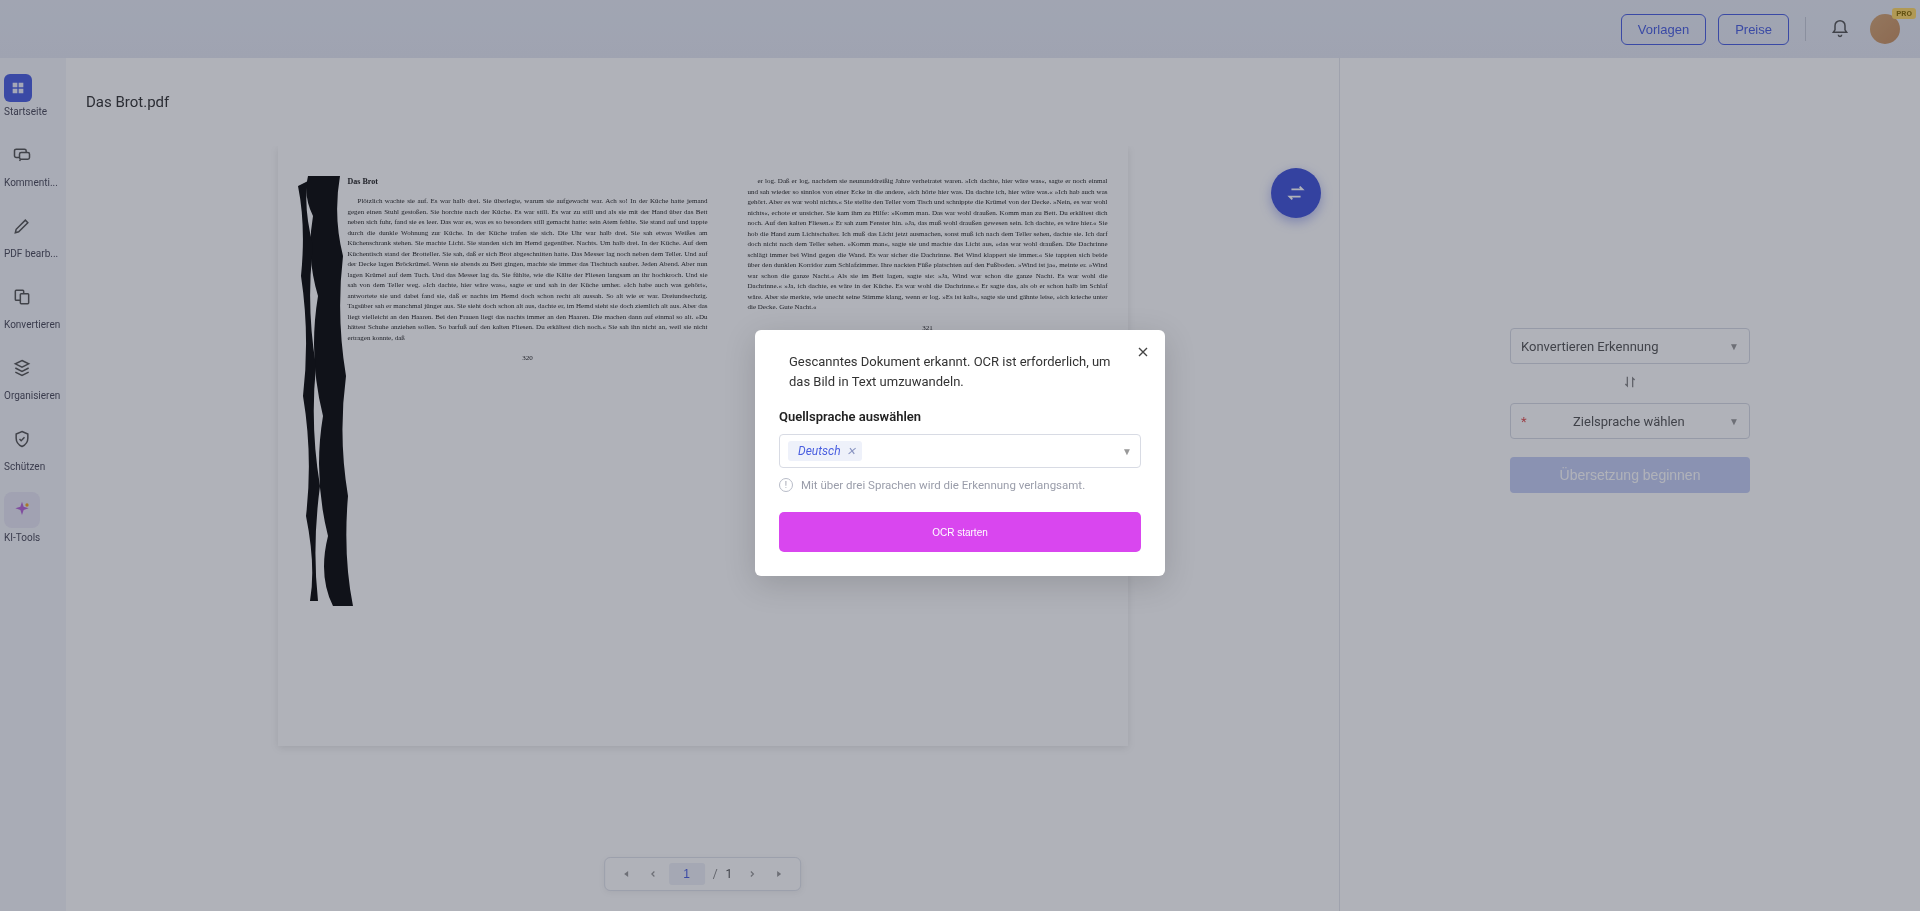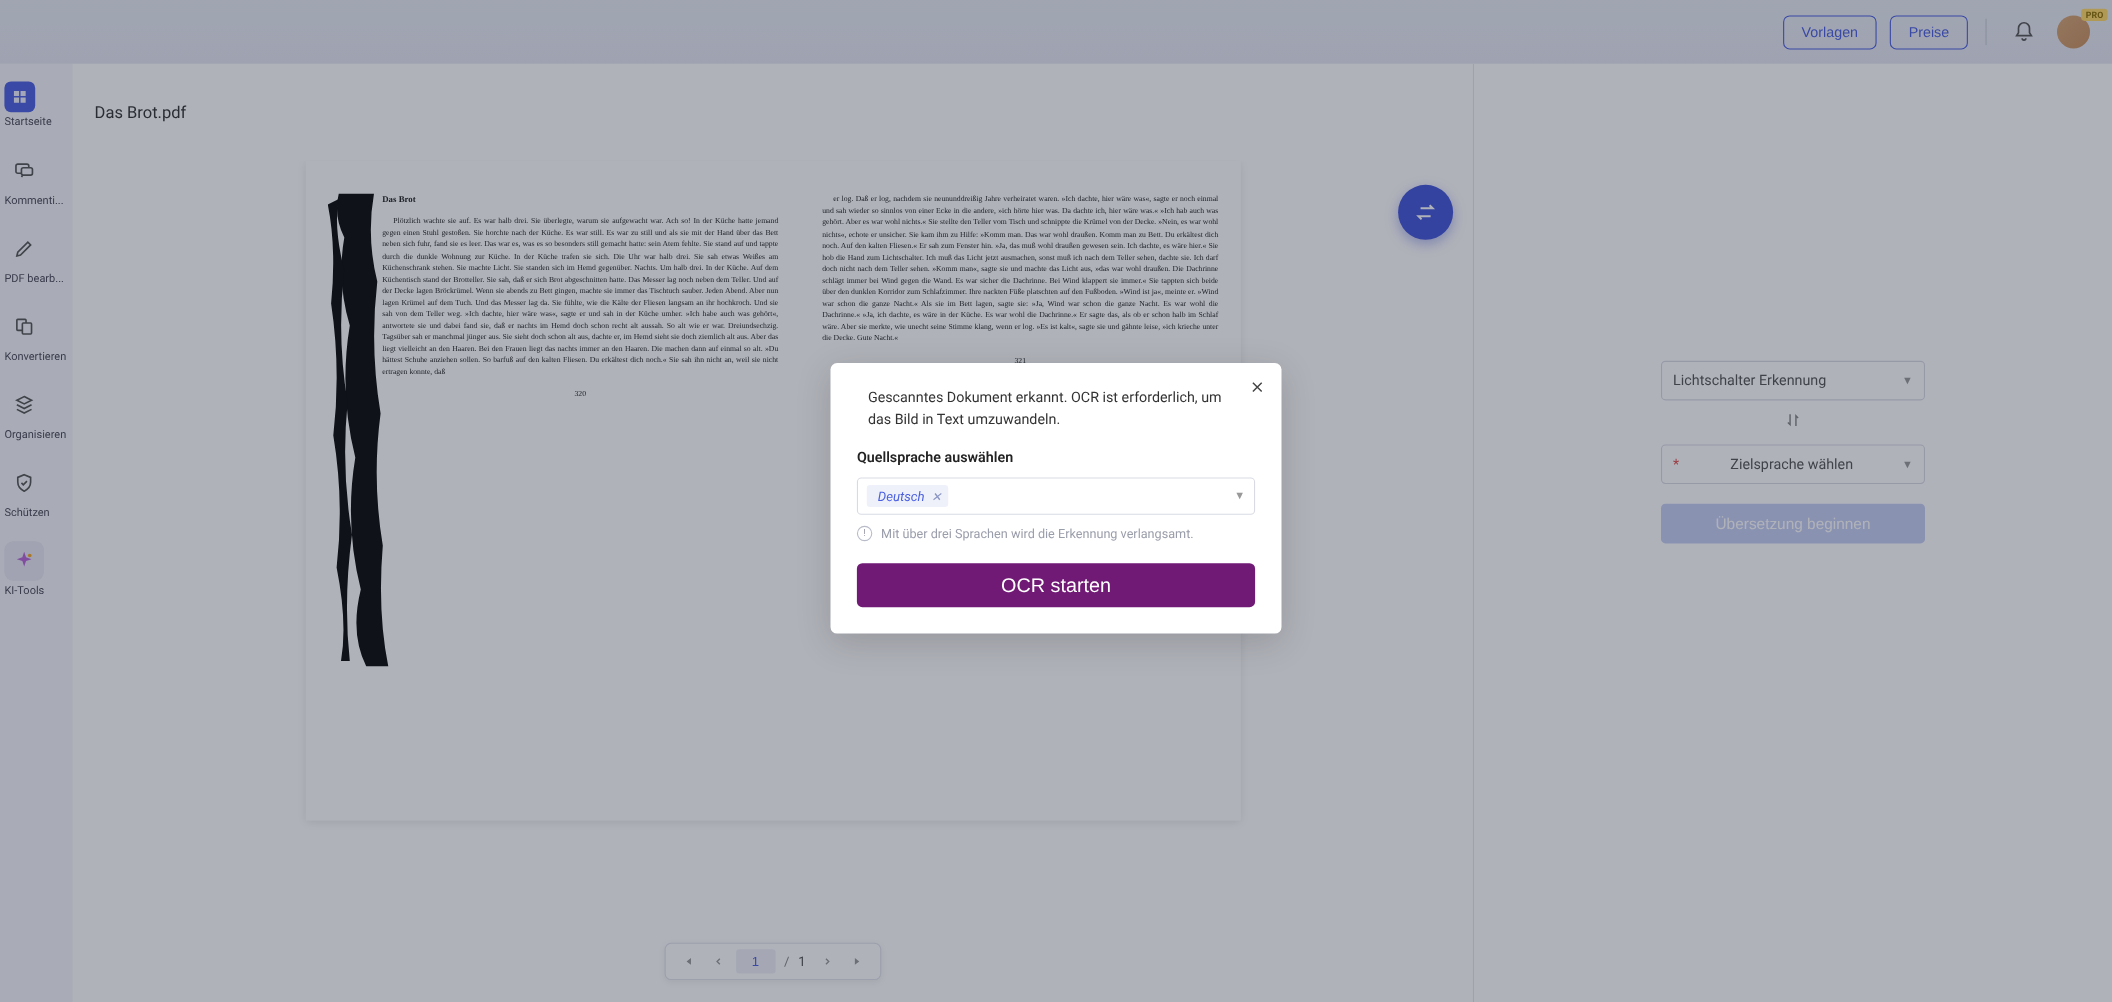--- a/index.html
+++ b/index.html
@@ -50,21 +50,21 @@
 .overlay { position: absolute; inset: 0; background: rgba(30,35,55,0.35); display: flex; align-items: flex-start; justify-content: center; padding-top: 330px; z-index: 100; }
 .modal { width: 410px; background: #fff; border-radius: 6px; padding: 22px 24px 24px 24px; position: relative; box-shadow: 0 8px 32px rgba(0,0,0,0.15); }
 .modal-close { position: absolute; top: 14px; right: 14px; cursor: pointer; color: #666; }
 .modal-text { font-size: 13px; color: #333; line-height: 1.5; margin-bottom: 18px; padding: 0 10px; }
 .modal-label { font-size: 13px; font-weight: 600; color: #222; margin-bottom: 10px; }
 .lang-select { width: 100%; min-height: 34px; border: 1px solid #d8dbe4; border-radius: 4px; display: flex; align-items: center; padding: 3px 8px; justify-content: space-between; cursor: pointer; margin-bottom: 10px; font-style: italic; }
 .lang-chip { background: #eef1fa; color: #4a5fe0; font-size: 12px; padding: 3px 6px 3px 10px; border-radius: 3px; display: inline-flex; align-items: center; gap: 6px; }
 .chip-x { color: #8a95c2; cursor: pointer; font-size: 11px; }
 .hint-row { display: flex; align-items: center; gap: 8px; font-size: 11.5px; color: #9a9daa; margin-bottom: 20px; }
 .hint-icon { width: 14px; height: 14px; border: 1px solid #b8bcc8; border-radius: 50%; display: flex; align-items: center; justify-content: center; font-size: 9px; color: #9a9daa; }
-.btn-primary { width: 100%; height: 40px; background: #701a75; color: #fff; border: none; border-radius: 5px; font-size: 18px; cursor: pointer; text-align: center; }
+.btn-primary { width: 100%; height: 40px; background: #d946ef; color: #fff; border: none; border-radius: 5px; font-size: 10px; cursor: pointer; text-align: center; }
 .chev { color: #999; font-size: 10px; }
 </style>
 </head>
 <body>
 
 <div class="topbar">
   <button class="btn-outline">Vorlagen</button>
   <button class="btn-outline">Preise</button>
   <div class="separator"></div>
   <svg class="bell-icon" viewBox="0 0 24 24" fill="none" stroke="#555" stroke-width="1.8">
@@ -195,21 +195,21 @@
           <svg width="12" height="12" viewBox="0 0 24 24" fill="#999">
               <path d="M18 6v12M6 6l8 6-8 6z"></path>
             </svg>
         </div>
       </div>
     </div>
 
     <div class="trans-panel">
       <div class="trans-controls">
         <div class="select-box">
-          <span>Lichtschalter Erkennung</span>
+          <span>Konvertieren Erkennung</span>
           <span class="chev">▼</span>
         </div>
         <div class="swap-icon-mid">
           <svg width="16" height="16" viewBox="0 0 24 24" fill="none" stroke="#888" stroke-width="2">
               <path d="M8 4v14l-3-3M16 20V6l3 3"></path>
             </svg>
         </div>
         <div class="select-box required">
           <span>Zielsprache wählen</span>
           <span class="chev">▼</span>

